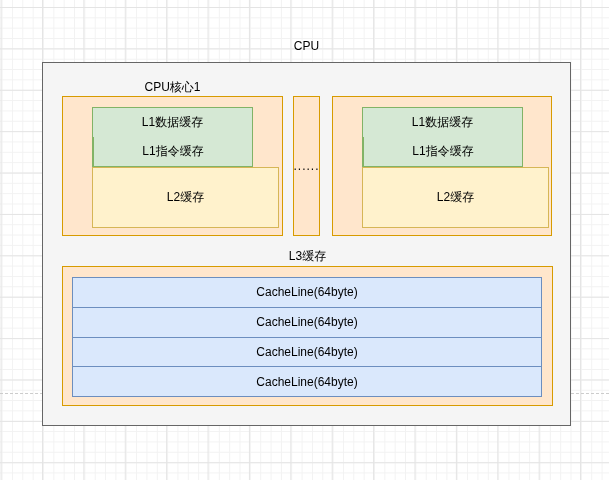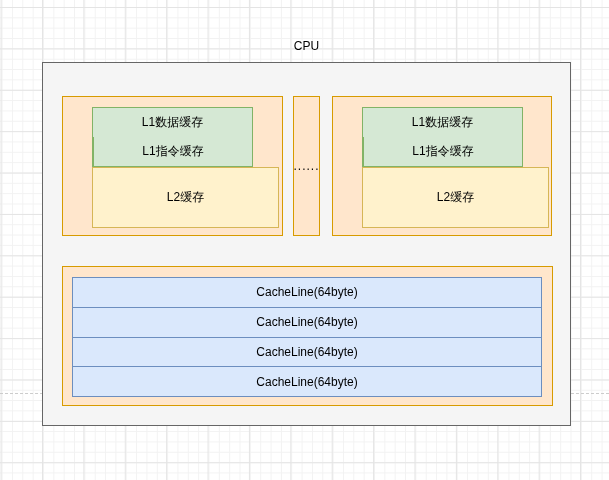--- a/index.html
+++ b/index.html
@@ -103,36 +103,38 @@
 <body>
 
 <div id="canvas">
 
   <div class="abs page-break"></div>
 
   <div class="abs label cpu-label">CPU</div>
 
   <div class="abs cpu-box"></div>
 
+  <div class="abs label core-label-1">CPU核心1</div>
   <div class="abs core-box core-box-1"></div>
   <div class="abs l1-row l1-row-1">
     <div class="l1-cell">L1数据缓存</div>
     <div class="l1-cell">L1指令缓存</div>
   </div>
   <div class="abs l2-box l2-box-1">L2缓存</div>
 
   <div class="abs dots-box">......</div>
 
   <div class="abs core-box core-box-n"></div>
   <div class="abs l1-row l1-row-n">
     <div class="l1-cell">L1数据缓存</div>
     <div class="l1-cell">L1指令缓存</div>
   </div>
   <div class="abs l2-box l2-box-n">L2缓存</div>
 
+  <div class="abs label l3-label">L3缓存</div>
   <div class="abs l3-box"></div>
   <div class="abs cacheline-stack">
     <div class="cacheline-row">CacheLine(64byte)</div>
     <div class="cacheline-row">CacheLine(64byte)</div>
     <div class="cacheline-row">CacheLine(64byte)</div>
     <div class="cacheline-row">CacheLine(64byte)</div>
   </div>
 
 </div>
 

